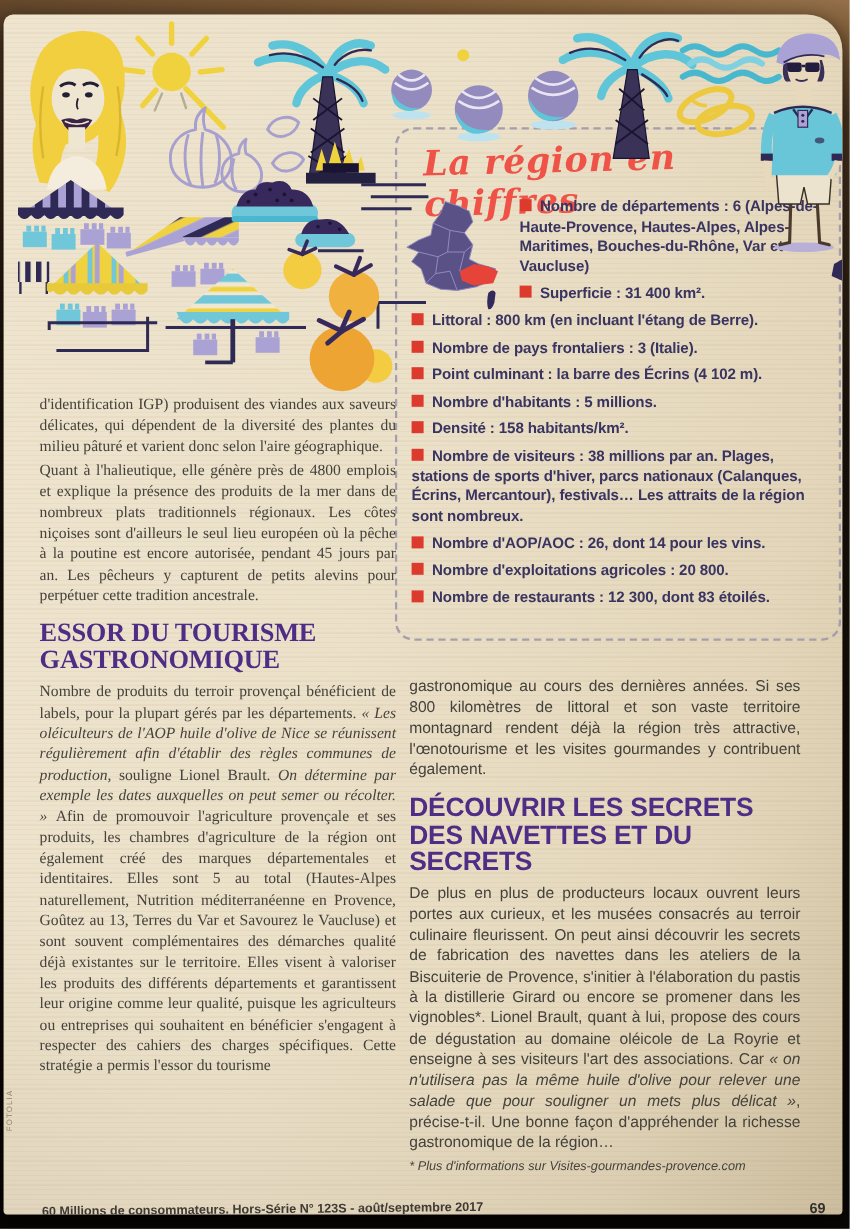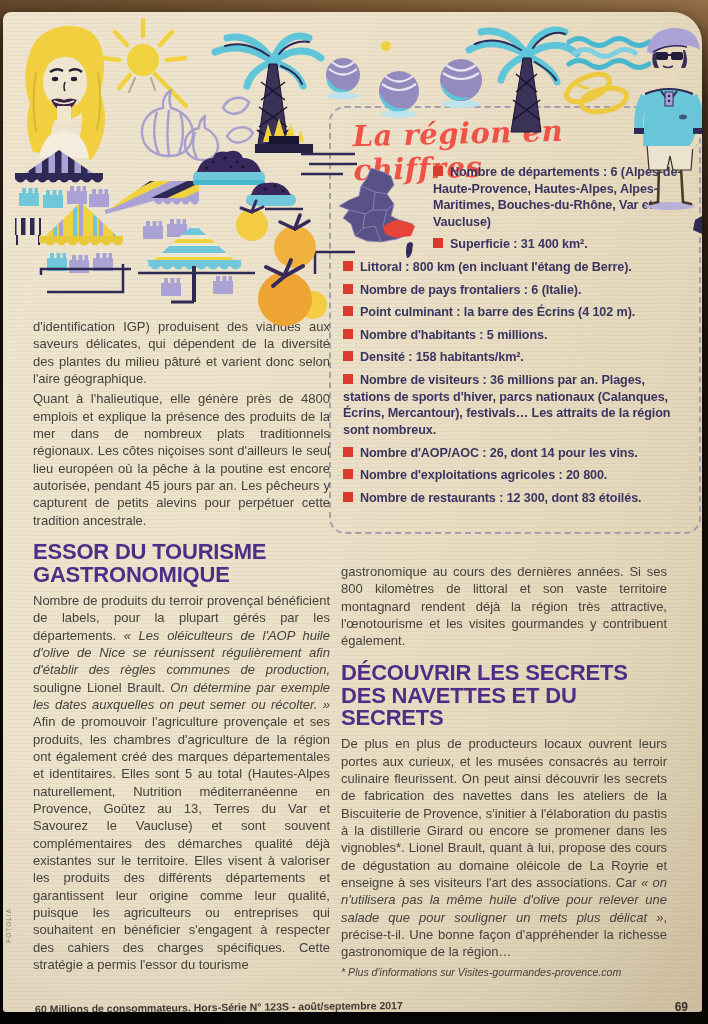--- a/index.html
+++ b/index.html
@@ -35,21 +35,21 @@
   .map { position:absolute; left:6px; top:58px; }
   .stats-items { position:absolute; left:12px; right:10px; top:56px; }
   .stat-item {
     font-size:12.6px; font-weight:bold; color:#3a3560; line-height:1.32;
     margin-bottom:6px; letter-spacing:-.1px;
   }
   .stat-item.indent { margin-left:90px; }
   .bullet { display:inline-block; width:10px; height:10px; background:#dc3a2c; margin-right:7px; }
 
   .col { z-index:2; }
-  .col.left  { position:absolute; left:30px;  top:306px; width:297px; }
+  .col.left  { position:absolute; left:30px;  top:316px; width:297px;font-family:Liberation Serif, serif; }
   .col.right { position:absolute; left:338px; top:551px; width:326px; }
   .body { font-size:13px; line-height:1.335; color:#45423c; text-align:justify; margin:0 0 3px; }
   .it { font-style:italic; }
   .head {
     font-size:22px; line-height:1.04; color:#4f2d87; font-weight:bold;
     margin:12px 0 5px; letter-spacing:-.2px;
   }
   .footnote { font-size:10.6px; font-style:italic; color:#45423c; margin-top:5px; }
 
   .footer {
@@ -377,29 +377,29 @@
       <path d="M70,78 Q74,74 76,78 L75,86 Q73,92 70,92 Q68,86 70,78 Z" fill="#33295a"></path>
     </svg>
     <div class="stats-items">
 
         <div class="stat-item indent"><span class="bullet"></span><span class="stat-text">Nombre de départements : 6 (Alpes-de-Haute-Provence, Hautes-Alpes, Alpes-Maritimes, Bouches-du-Rhône, Var et Vaucluse)</span></div>
 
         <div class="stat-item indent"><span class="bullet"></span><span class="stat-text">Superficie : 31 400 km².</span></div>
 
         <div class="stat-item"><span class="bullet"></span><span class="stat-text">Littoral : 800 km (en incluant l'étang de Berre).</span></div>
 
-        <div class="stat-item"><span class="bullet"></span><span class="stat-text">Nombre de pays frontaliers : 6 (Italie).</span></div>
+        <div class="stat-item"><span class="bullet"></span><span class="stat-text">Nombre de pays frontaliers : 3 (Italie).</span></div>
 
         <div class="stat-item"><span class="bullet"></span><span class="stat-text">Point culminant : la barre des Écrins (4 102 m).</span></div>
 
         <div class="stat-item"><span class="bullet"></span><span class="stat-text">Nombre d'habitants : 5 millions.</span></div>
 
         <div class="stat-item"><span class="bullet"></span><span class="stat-text">Densité : 158 habitants/km².</span></div>
 
-        <div class="stat-item"><span class="bullet"></span><span class="stat-text">Nombre de visiteurs : 36 millions par an. Plages, stations de sports d'hiver, parcs nationaux (Calanques, Écrins, Mercantour), festivals… Les attraits de la région sont nombreux.</span></div>
+        <div class="stat-item"><span class="bullet"></span><span class="stat-text">Nombre de visiteurs : 38 millions par an. Plages, stations de sports d'hiver, parcs nationaux (Calanques, Écrins, Mercantour), festivals… Les attraits de la région sont nombreux.</span></div>
 
         <div class="stat-item"><span class="bullet"></span><span class="stat-text">Nombre d'AOP/AOC : 26, dont 14 pour les vins.</span></div>
 
         <div class="stat-item"><span class="bullet"></span><span class="stat-text">Nombre d'exploitations agricoles : 20 800.</span></div>
 
         <div class="stat-item"><span class="bullet"></span><span class="stat-text">Nombre de restaurants : 12 300, dont 83 étoilés.</span></div>
       </div>
   </div>
 
   <div class="col left">

